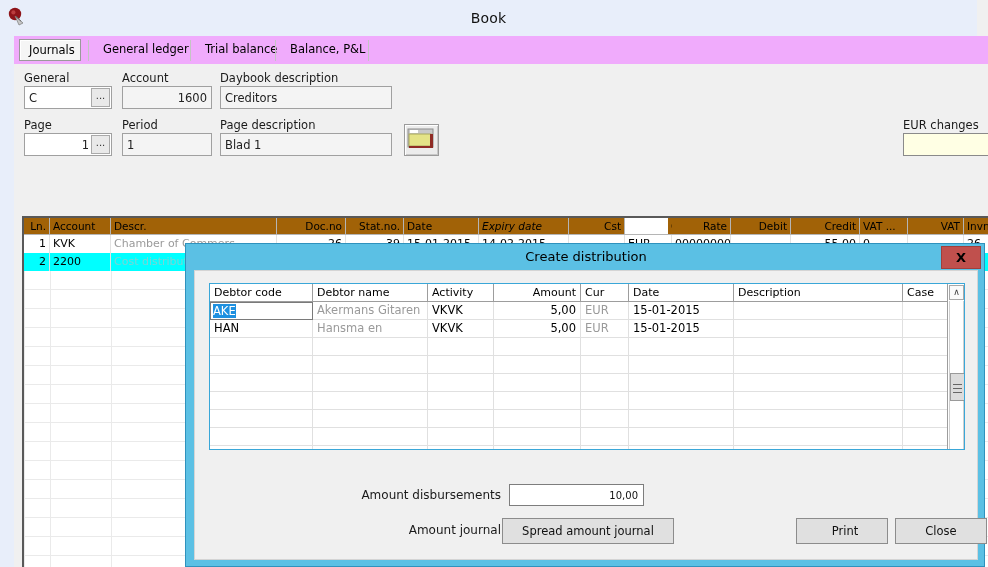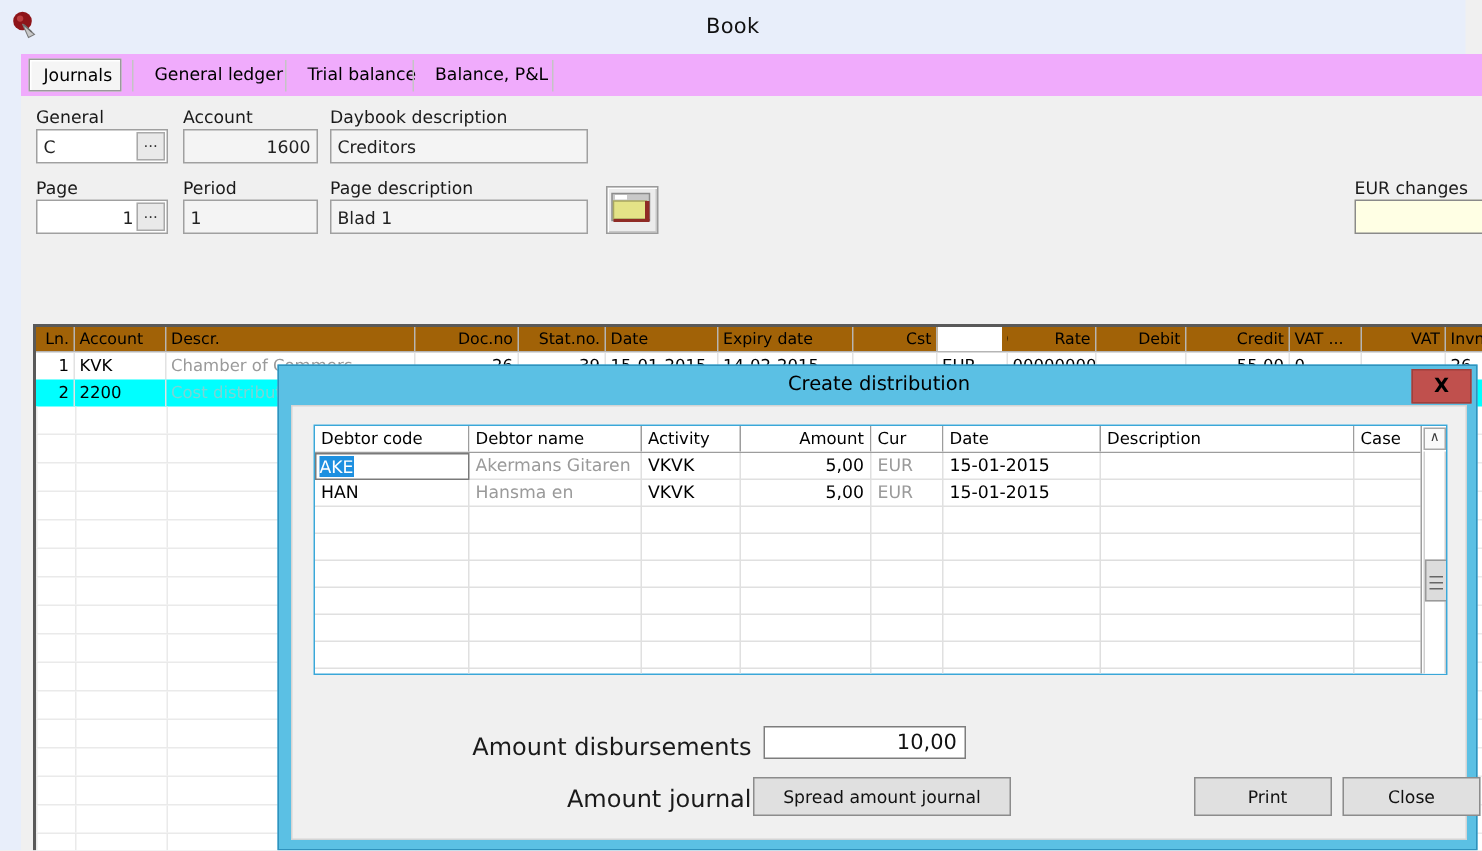--- a/index.html
+++ b/index.html
@@ -308,34 +308,34 @@
     display: block;
     width: 9px; height: 1px;
     background: #666;
     margin: 3px auto 0;
   }
   .dsb-thumb i:first-child { margin-top: 10px; }
 
   
   .dlg-label {
     position: absolute;
-    font-size: 16px;
+    font-size: 12px;
     color: #1a1a1a;
     text-align: right;
     white-space: nowrap;
   }
   .dlg-input {
     position: absolute;
     height: 22px;
     background: #ffffff;
     border: 1px solid #7d7d7d;
     text-align: right;
     padding: 0 5px;
     line-height: 20px;
-    font-size: 14px;
+    font-size: 10px;
     font-family: "DejaVu Sans", "Liberation Sans", sans-serif;
     color: #111;
     outline: none;
   }
   .btn {
     position: absolute;
     background: #e0e0e0;
     border: 1px solid #8c8c8c;
     font-size: 11.5px;
     color: #111;
@@ -419,21 +419,21 @@
     <input class="txtbox yellow right" style="left: 903px; top: 97px; width: 98px;" value="">
 
     <div class="grid">
       <div class="grid-header" id="jgh">
           <div class="gh r" style="left: 0px; width: 26px;">Ln.</div>
           <div class="gh" style="left: 26px; width: 61px;">Account</div>
           <div class="gh" style="left: 87px; width: 166px;">Descr.</div>
           <div class="gh r" style="left: 253px; width: 69px;">Doc.no</div>
           <div class="gh r" style="left: 322px; width: 58px;">Stat.no.</div>
           <div class="gh" style="left: 380px; width: 75px;">Date</div>
-          <div class="gh" style="left: 455px; width: 90px;">Expiry date</div>
+          <div class="gh" style="left: 455px; width: 90px; font-style: italic;">Expiry date</div>
           <div class="gh r" style="left: 545px; width: 56px;">Cst</div>
           <div class="gh" style="left: 616px; width: 47px; margin-left: 28px;">Cur.</div>
           <div class="gh r" style="left: 648px; width: 59px;">Rate</div>
           <div class="gh r" style="left: 707px; width: 60px;">Debit</div>
           <div class="gh r" style="left: 767px; width: 69px;">Credit</div>
           <div class="gh" style="left: 836px; width: 48px;">VAT ...</div>
           <div class="gh r" style="left: 884px; width: 56px;">VAT</div>
           <div class="gh" style="left: 940px; width: 50px;">Invno c</div>
         </div>
       <div id="jgb">

